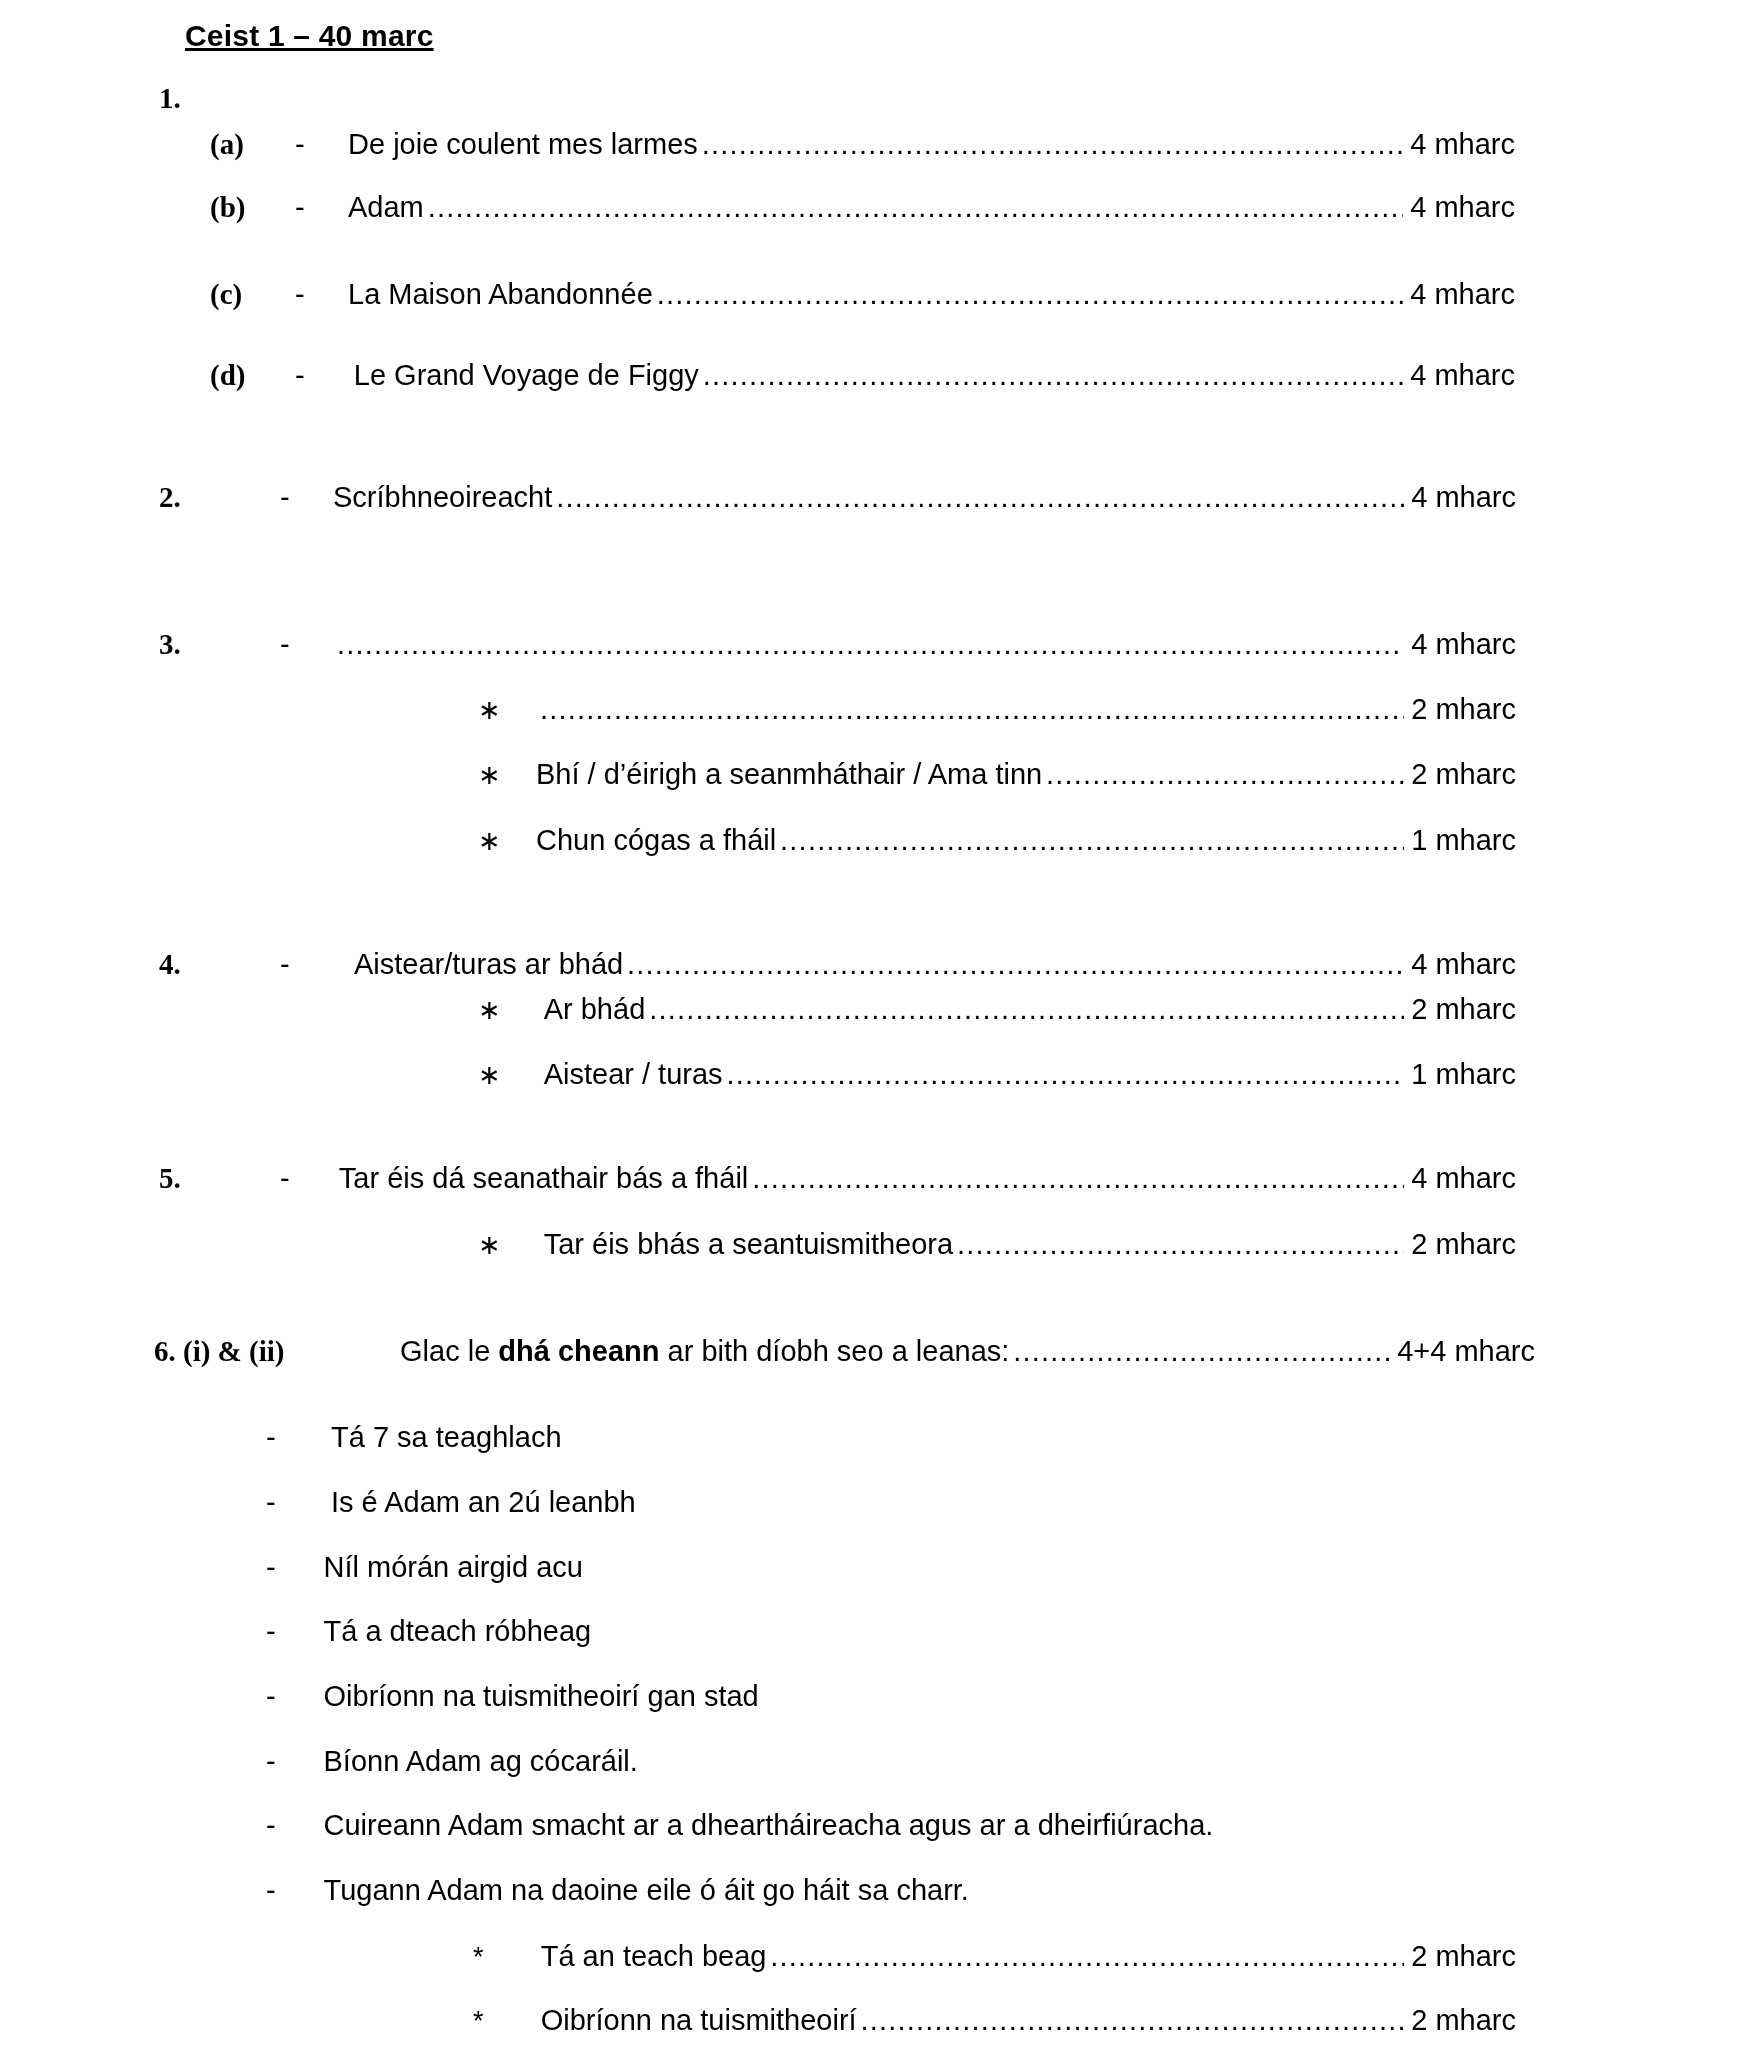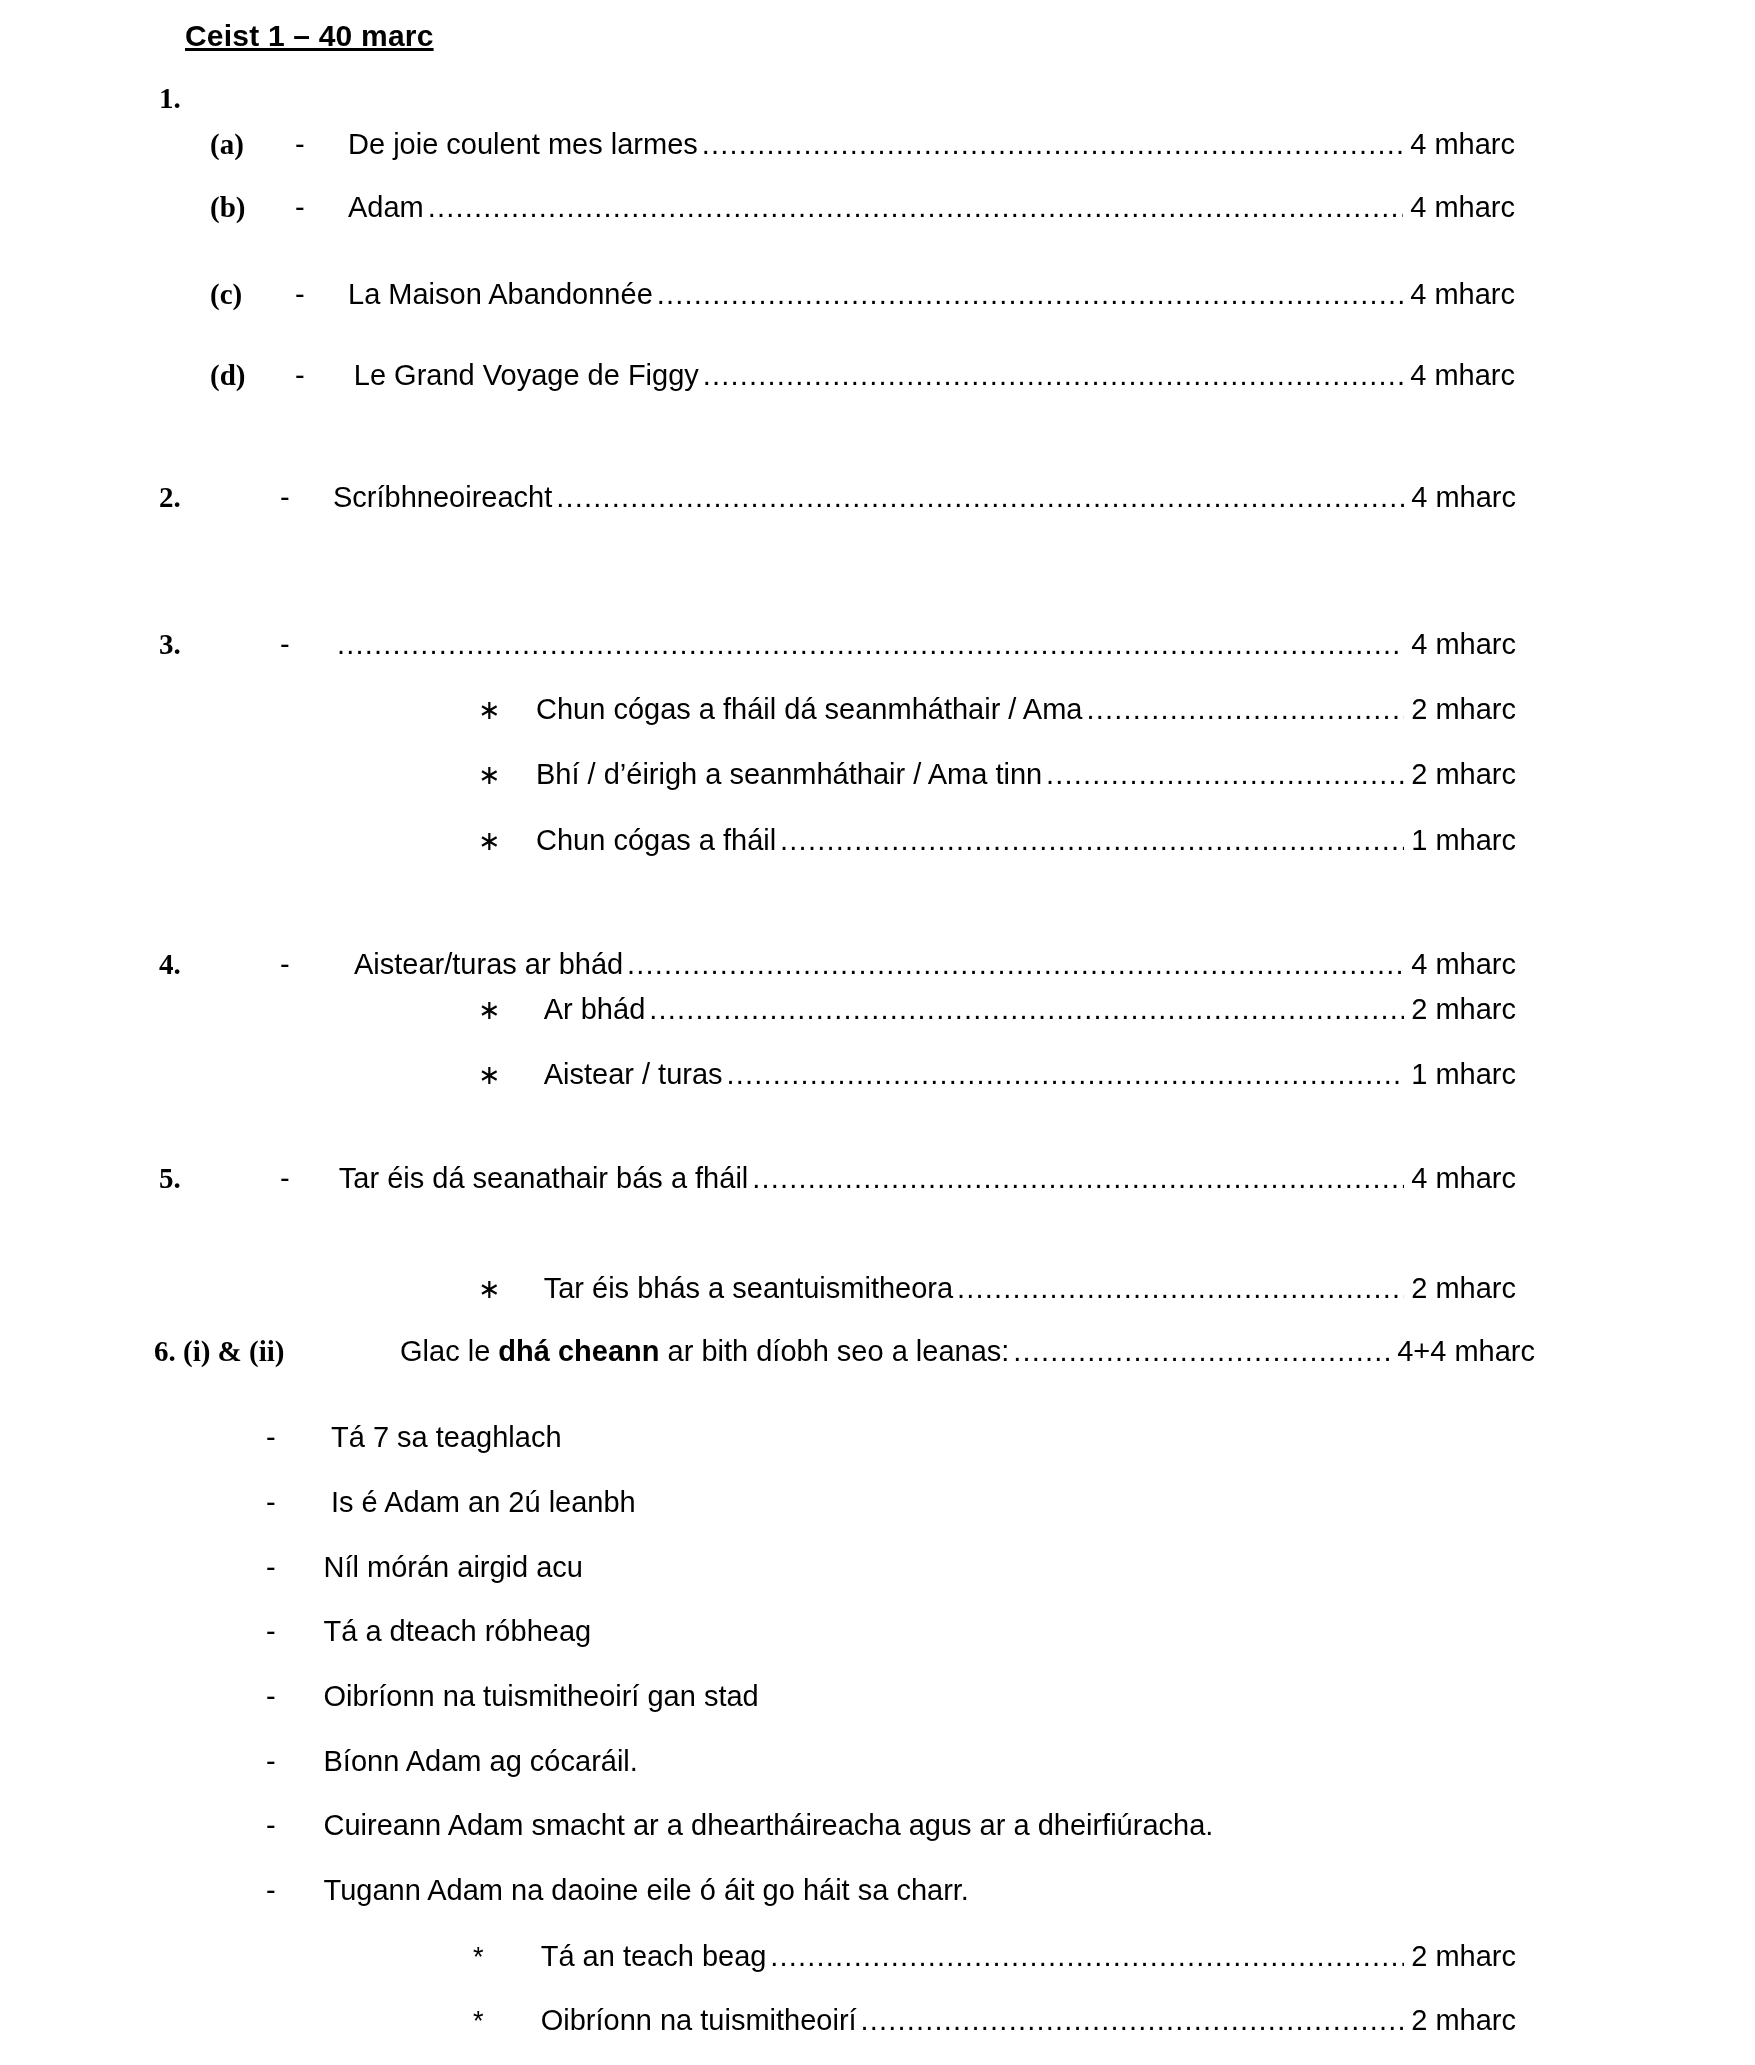--- a/index.html
+++ b/index.html
@@ -161,21 +161,20 @@
     <span class="dash" style="width:53px;">-</span>
     <span class="body">
       <span class="leader">........................................................................................................................................................</span>
       <span class="marks">4 mharc</span>
     </span>
   </div>
 
   <div class="row" style="left:478px; top:693px; width:1038px;">
     <span class="star" style="width:58px;">∗</span>
     <span class="body">
-      <span class="label">Chun cógas a fháil dá seanmháthair / Ama</span>
       <span class="leader">........................................................................................................................................................</span>
       <span class="marks">2 mharc</span>
     </span>
   </div>
 
   <div class="row" style="left:478px; top:758px; width:1038px;">
     <span class="star" style="width:58px;">∗</span>
     <span class="body">
       <span class="label">Bhí / d’éirigh a seanmháthair / Ama tinn</span>
       <span class="leader">........................................................................................................................................................</span>
@@ -226,21 +225,21 @@
     <span class="body">
       <span class="label" style="padding-left:5.8px;">Tar éis dá seanathair bás a fháil</span>
       <span class="leader">........................................................................................................................................................</span>
       <span class="marks">4 mharc</span>
     </span>
   </div>
 
   <div class="row" style="left:478px; top:1228px; width:1038px;">
     <span class="star" style="width:58px;">∗</span>
     <span class="body">
-      <span class="label" style="padding-left:7.7px;margin-top:44px;">Tar éis bhás a seantuismitheora</span>
+      <span class="label" style="padding-left:7.7px;">Tar éis bhás a seantuismitheora</span>
       <span class="leader">........................................................................................................................................................</span>
       <span class="marks">2 mharc</span>
     </span>
   </div>
 
   <div class="row" style="left:154px; top:1335px; width:1381px;justify-content:flex-end;">
     <span class="marker" style="width:246px;">6.  (i) &amp; (ii)</span>
     <span class="body">
       <span class="label"><span>Glac le </span><span class="bold">dhá cheann</span><span> ar bith díobh seo a leanas:</span></span>
       <span class="leader">........................................................................................................................................................</span>

